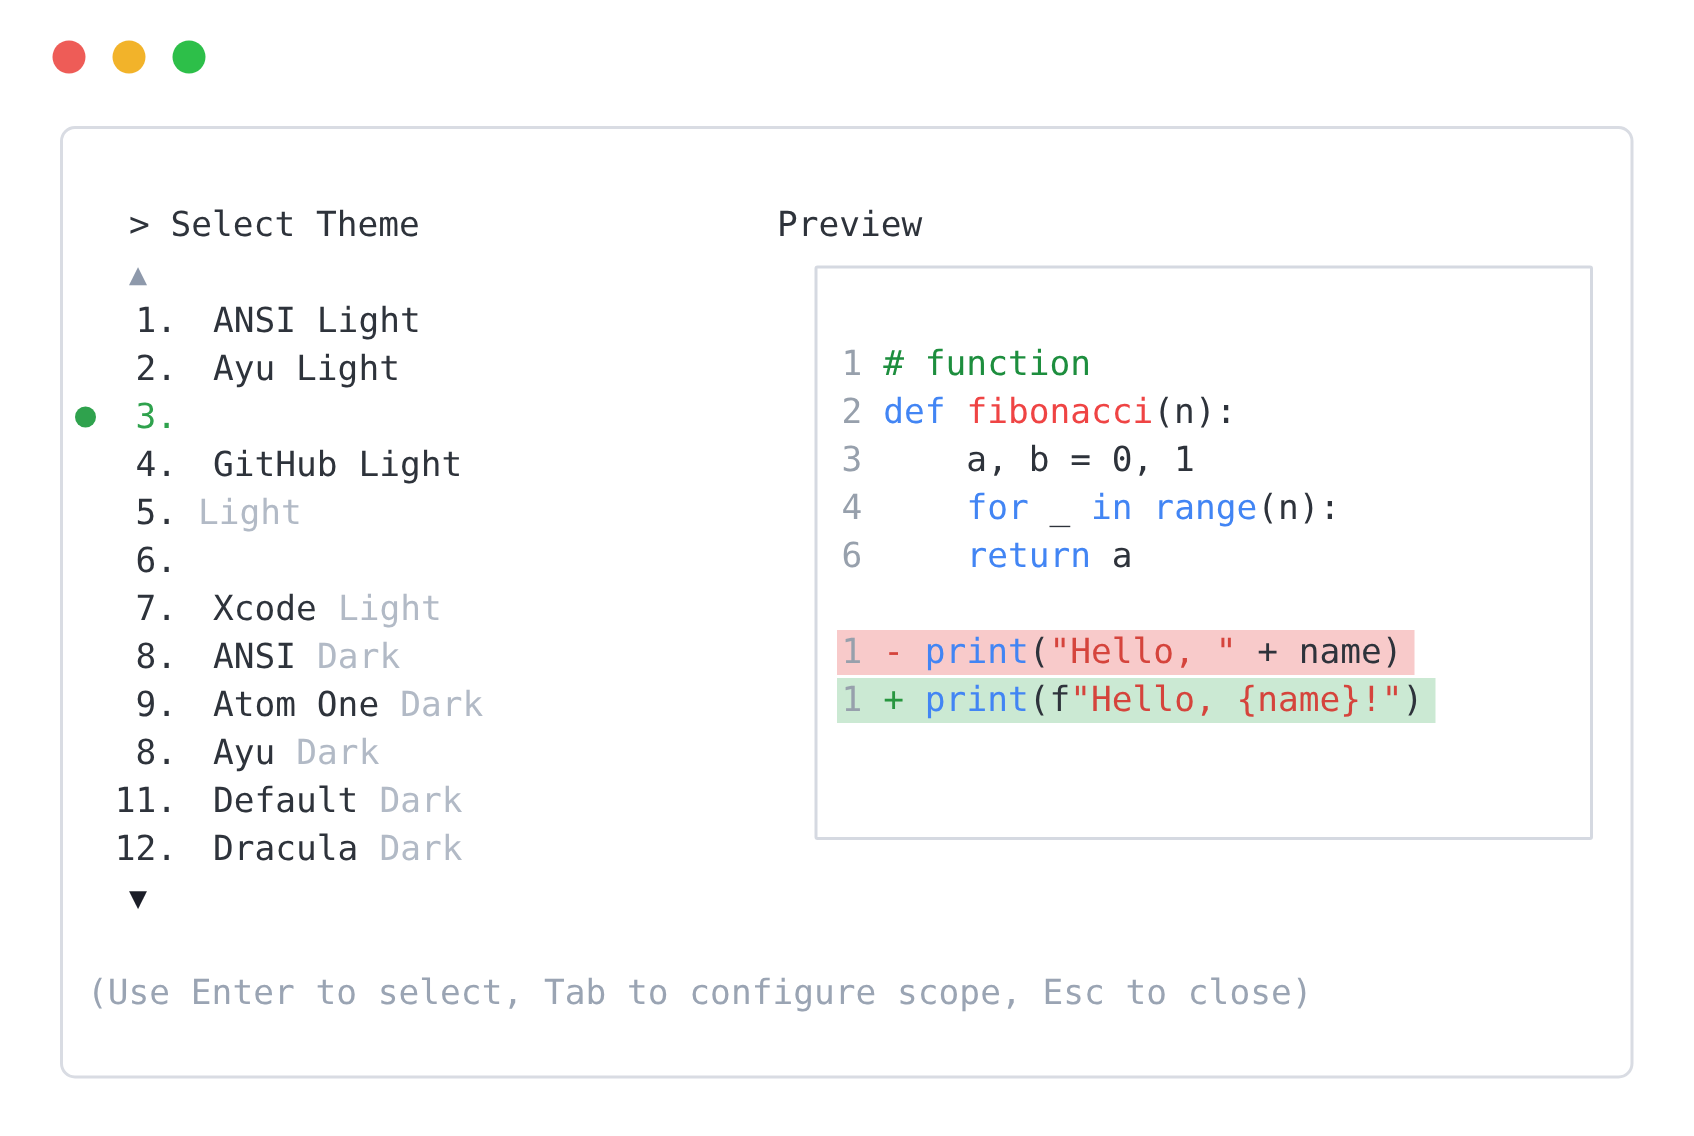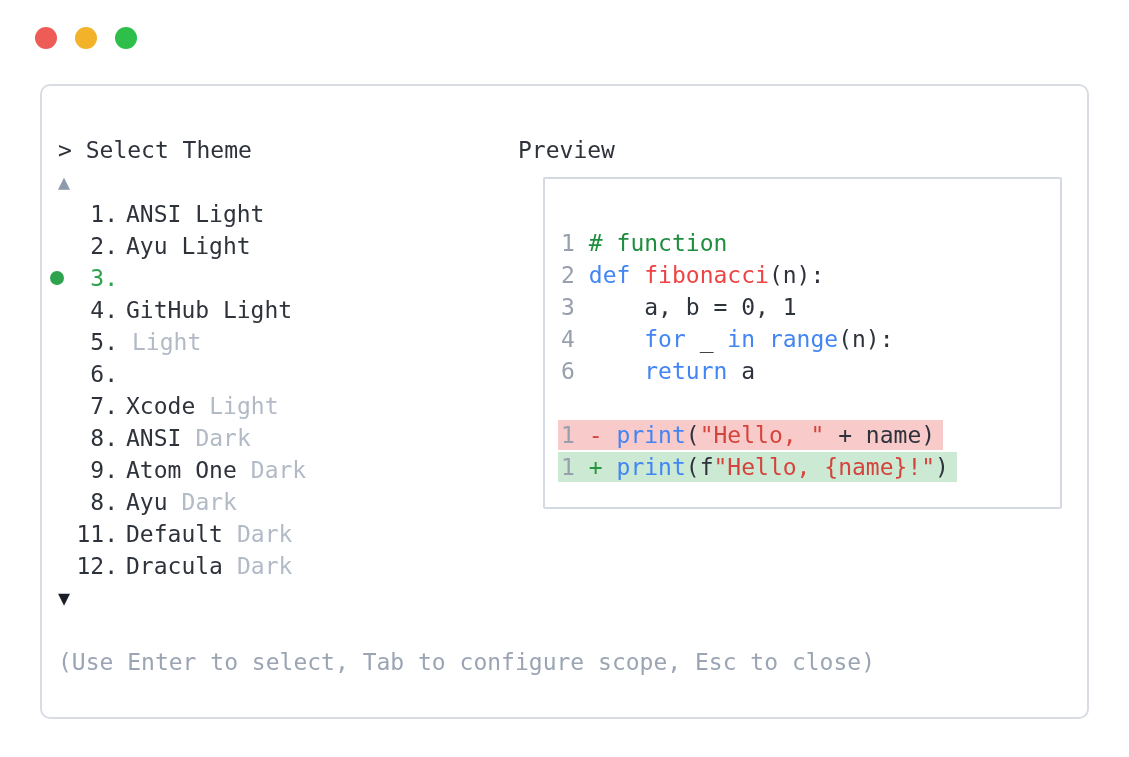--- a/index.html
+++ b/index.html
@@ -12,41 +12,41 @@
   .light.red    { background:#ee5c57; }
   .light.yellow { background:#f2b32a; }
   .light.green  { background:#2dbf49; }
 
   
   .panel { position:absolute; left:40px; top:84px; width:1049px; height:635px;
     border:2px solid #d9dce3; border-radius:10px; background:#ffffff; }
 
   .flow { position:absolute; left:0; top:48px; width:100%; }
   .line { height:32px; line-height:32px; font-size:23px; white-space:pre; color:#2e333b; }
-  .pad  { padding-left:16px; }
+  .pad  { padding-left:16px;margin-left:28px; }
 
   .prompt { color:#2e333b; }
   .arrow-up   { color:#8e99ab; font-size:20px; }
   .arrow-down { color:#1b1e28; font-size:20px; }
 
   
   .row { height:32px; display:flex; align-items:center; font-size:23px; color:#2e333b; }
   .bullet { width:30px; padding-left:8px; display:flex; align-items:center; }
   .dot { width:14px; height:14px; border-radius:50%; background:#2fa24d; }
   .num { width:46px; text-align:right; display:inline-block; }
-  .name { margin-left:8px; white-space:pre; }
+  .name { margin-left:24px; white-space:pre; }
   .variant { margin-left:14px; color:#b2bac6; white-space:pre; }
   .row.selected .num, .row.selected .name { color:#2fa24d; }
 
   .help { position:absolute; left:16px; top:560px; color:#9aa4b3; }
 
   
   .preview-label { position:absolute; left:476px; top:48px; height:32px; line-height:32px;
     font-size:23px; color:#2e333b; }
-  .preview-box { position:absolute; left:501px; top:91px; width:519px; height:332px;
+  .preview-box { position:absolute; left:501px; top:91px; width:519px; height:383px;
     border:2px solid #d5d9e1; border-radius:2px; background:#ffffff;
     padding:48px 0 0 16px; overflow:hidden; }
 
   .cl { height:32px; line-height:32px; font-size:23px; white-space:pre; }
   .lw { white-space:pre; }
   .lw.removed { background:#f8caca; padding:2px 8px 2px 3px; margin-left:-3px; }
   .lw.added   { background:#cbe9d3; padding:2px 8px 2px 3px; margin-left:-3px; }
   .ln { color:#97a0ac; padding-right:14px; }
   .tk-comment  { color:#1d8e3e; }
   .tk-keyword  { color:#4285f4; }

